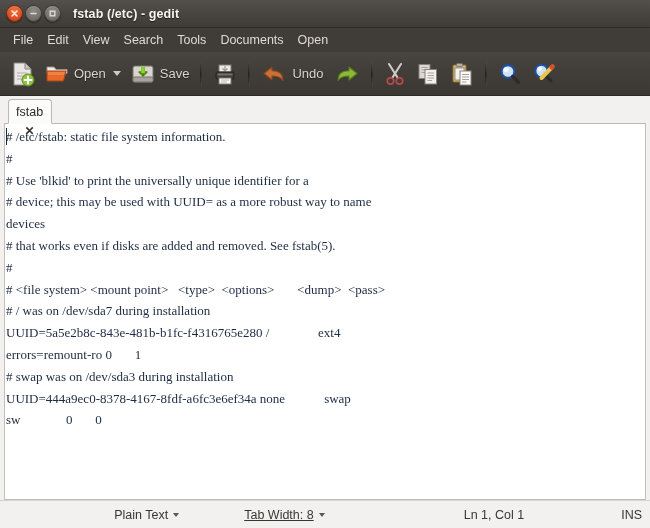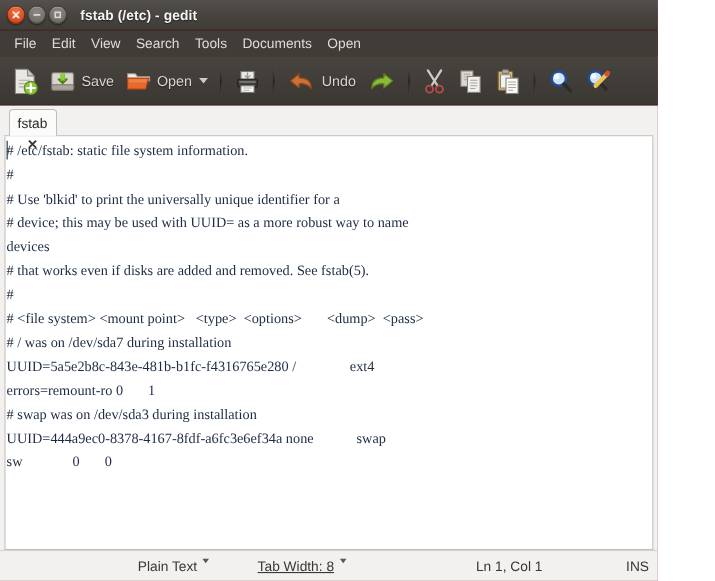--- a/index.html
+++ b/index.html
@@ -6,23 +6,23 @@
     margin: 0; padding: 0;
     background: #ffffff;
   }
   body {
     width: 650px; height: 528px;
     overflow: hidden;
     font-family: "Liberation Sans", sans-serif;
     -webkit-font-smoothing: antialiased;
   }
   .window {
-    width: 598px; height: 528px;
+    width: 650px; height: 528px;
     display: flex; flex-direction: column;
-    background: #7f1d1d;
+    background: #0f172a;
     position: relative;
   }
 
   
   .titlebar {
     height: 28px;
     flex: 0 0 28px;
     background: linear-gradient(to bottom, #53504d 0%, #48443f 50%, #3f3b37 100%);
     display: flex; align-items: center;
     padding-left: 6px;
@@ -172,23 +172,24 @@
   .statusbar {
     height: 28px; flex: 0 0 28px;
     background: #f2f1f0;
     border-top: 1px solid #d6d2ce;
     display: flex; align-items: center;
     justify-content: flex-end;
     box-sizing: border-box;
     padding-right: 8px;
   }
   .sb-item {
-    display: flex; align-items: flex-start; gap: 5px;
+    display: flex; align-items: center; gap: 5px;
     font-size: 12.5px; color: #3a3733;
     white-space: nowrap;
+    margin-left: 21px;
   }
   .sb-pad-1 { margin-right: 44px; }
   .sb-pad-2 { margin-right: 118px; text-decoration: underline; }
   .sb-pad-3 { margin-right: 76px; }
   .sb-arrow {
     width: 0; height: 0;
     border-left: 3.5px solid transparent;
     border-right: 3.5px solid transparent;
     border-top: 4.5px solid #5a5651;
   }
@@ -236,37 +237,37 @@
         <path d="M3 2 h11 l6 6 v16 h-17 z" fill="#e9e7e3" stroke="#8c8880" stroke-width="1"></path>
         <path d="M14 2 v6 h6" fill="#c9c6c0" stroke="#8c8880" stroke-width="1"></path>
         <path d="M6 12 h10 M6 15 h10 M6 18 h7" stroke="#b2aea8" stroke-width="1"></path>
         <circle cx="17" cy="19" r="6" fill="#8fc43f" stroke="#5d8a21" stroke-width="1"></circle>
         <path d="M17 15.5 v7 M13.5 19 h7" stroke="#fff" stroke-width="2" stroke-linecap="round"></path>
       </svg>
     </div>
 
     <div class="tb-item">
       <svg width="24" height="24" viewBox="0 0 24 24">
+        <path d="M2 5 h7 l2 2.5 h11 v4 h-20 z" fill="#f0ece3" stroke="#9c9489" stroke-width="1"></path>
+        <path d="M2 9 h19 l-2.5 10 h-16.5 z" fill="#e8692a" stroke="#a8441a" stroke-width="1"></path>
+        <path d="M3 10 h17 l-1 3 h-16 z" fill="#f08a4e" opacity=".75"></path>
+      </svg>
+      <span class="tb-label">Open</span>
+      <span class="tb-arrow"></span>
+    </div>
+
+    <div class="tb-item">
+      <svg width="24" height="24" viewBox="0 0 24 24">
         <rect x="2" y="4" width="20" height="16" rx="2" fill="#d8d5cf" stroke="#77736c" stroke-width="1"></rect>
         <rect x="2" y="15" width="20" height="5" rx="1.5" fill="#a9a49c" stroke="#77736c" stroke-width="1"></rect>
         <path d="M12 5 v8 M8 10 l4 4 l4 -4 z" fill="#79b824" stroke="#4e7d14" stroke-width="1.3" stroke-linejoin="round"></path>
         <path d="M12 5 v6" stroke="#79b824" stroke-width="4" stroke-linecap="butt"></path>
         <path d="M12 4.5 v6.5" stroke="#8fd130" stroke-width="3" stroke-linecap="butt"></path>
       </svg>
       <span class="tb-label">Save</span>
-    </div>
-
-    <div class="tb-item">
-      <svg width="24" height="24" viewBox="0 0 24 24">
-        <path d="M2 5 h7 l2 2.5 h11 v4 h-20 z" fill="#f0ece3" stroke="#9c9489" stroke-width="1"></path>
-        <path d="M2 9 h19 l-2.5 10 h-16.5 z" fill="#e8692a" stroke="#a8441a" stroke-width="1"></path>
-        <path d="M3 10 h17 l-1 3 h-16 z" fill="#f08a4e" opacity=".75"></path>
-      </svg>
-      <span class="tb-label">Open</span>
-      <span class="tb-arrow"></span>
     </div>
 
     <div class="tb-sep"></div>
 
     <div class="tb-item">
       <svg width="24" height="24" viewBox="0 0 24 24">
         <rect x="6" y="3" width="12" height="7" fill="#eceae6" stroke="#7d7972" stroke-width="1"></rect>
         <path d="M12 4 v4 M9.5 6.5 l2.5 2.5 l2.5 -2.5" stroke="#9a9690" stroke-width="1.2" fill="none"></path>
         <rect x="3" y="10" width="18" height="7" rx="1.5" fill="#3e3b37" stroke="#232120" stroke-width="1"></rect>
         <rect x="4.5" y="11.5" width="15" height="2" fill="#74706a"></rect>

